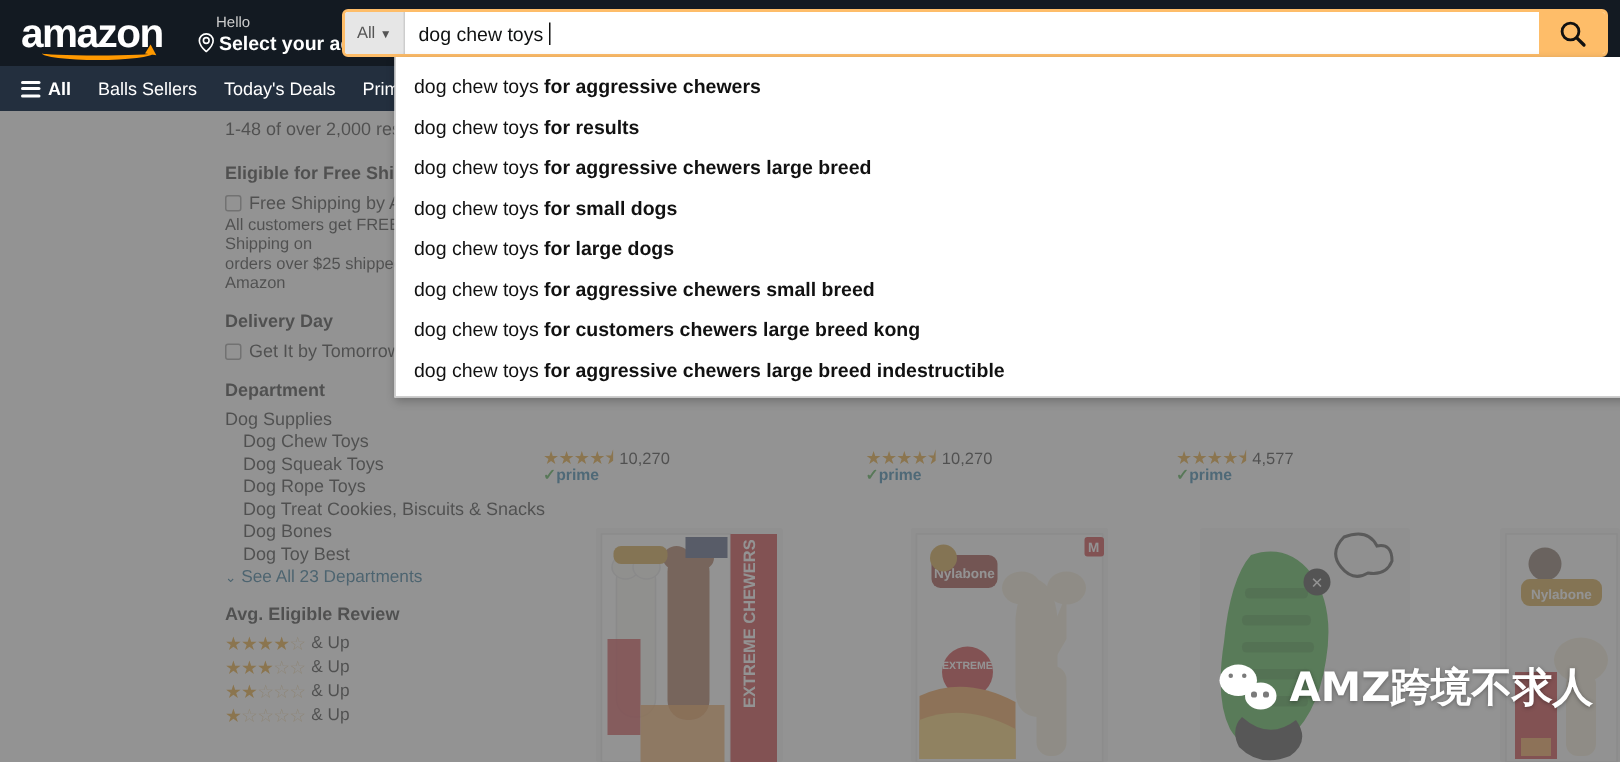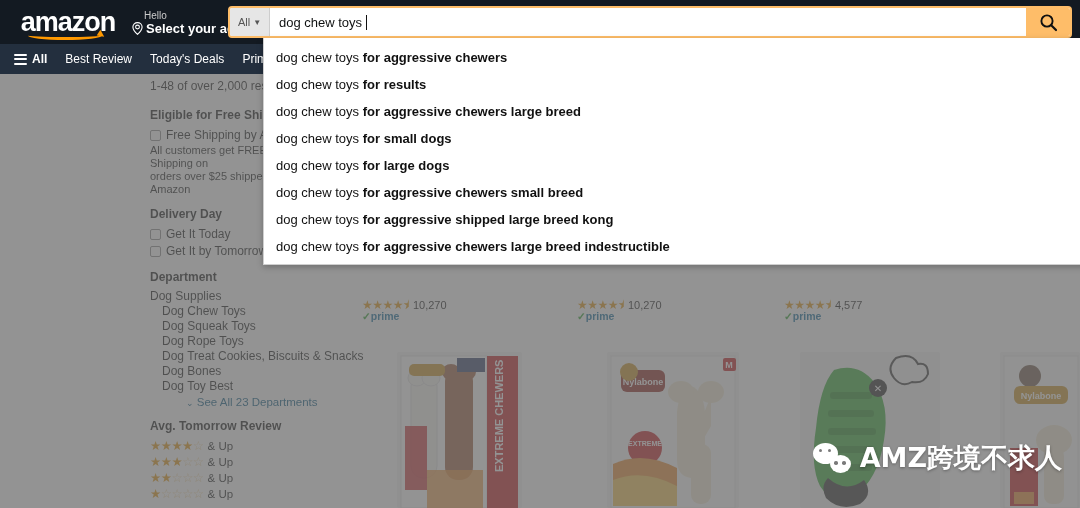--- a/index.html
+++ b/index.html
@@ -21,21 +21,21 @@
 
   .sidebar { position:absolute; left:150px; top:108px; width:160px; font-size:12px; color:#111; }
   .filter-title { font-weight:bold; font-size:12px; color:#0F1111; margin-bottom:5px; }
   .filter-group { margin-bottom:11px; }
   .cb-row { display:flex; align-items:center; gap:5px; line-height:16px; margin-bottom:1px; }
   .cb { width:11px; height:11px; border:1px solid #888; background:#fff; flex:none; border-radius:2px; }
   .cb-label { font-size:12px; color:#0F1111; white-space:nowrap; }
   .fine { font-size:11px; color:#0F1111; line-height:13px; }
   .dept-root { font-size:12px; color:#0F1111; margin-bottom:1px; }
   .dept-item { font-size:12px; color:#0F1111; margin-left:12px; line-height:15px; white-space:nowrap; }
-  .see-all { font-size:11.5px; color:#055781; margin-top:2px; white-space:nowrap;margin-left:36px; }
+  .see-all { font-size:11.5px; color:#055781; margin-top:2px; white-space:nowrap; }
   .see-all .chev { font-size:9px; }
 
   .star-row { display:flex; align-items:center; gap:4px; line-height:16px; }
   .stars { letter-spacing:-0.5px; font-size:12.5px; color:#E0940B; white-space:nowrap; }
   .stars .off { color:#d9a441; opacity:.55; }
   .up { font-size:11.5px; color:#0F1111; }
   .prod-meta { position:absolute; font-size:11px; }
   .rating-stars { color:#E0940B; letter-spacing:-0.5px; font-size:12px; }
   .rating-count { color:#111; font-size:11px; margin-left:4px; }
   .prime { color:#0d6a9c; font-weight:bold; font-size:10.5px; }
@@ -45,21 +45,21 @@
 
   
   .dim { position:absolute; left:0; top:38px; width:1080px; height:470px; background:#6a6a6a; opacity:.72; }
 
   
   .header {
     position:absolute; left:0; top:0; width:1080px; height:44px;
     background:#131A22; z-index:30;
     display:flex; align-items:center;
   }
-  .logo-wrap { margin-left:14px; width:108px; position:relative; height:40px;text-align:center; }
+  .logo-wrap { margin-left:14px; width:108px; position:relative; height:40px; }
   .logo-text {
     color:#fff; font-size:27px; font-weight:bold; letter-spacing:-1px;
     line-height:28px; padding-top:6px; font-family:"Liberation Sans",sans-serif;
   }
   .logo-smile {
     position:absolute; left:14px; top:29px; width:74px; height:9px;
     border-bottom:3px solid #FF9900; border-radius:0 0 50% 50%;
   }
   .logo-smile:after {
     content:""; position:absolute; right:-3px; top:0px;
@@ -145,24 +145,20 @@
         <div class="cb-row">
           <span class="cb"></span>
           <span class="cb-label">Free Shipping by Amazon</span>
         </div>
         <div class="fine">All customers get FREE Shipping on</div>
         <div class="fine">orders over $25 shipped by Amazon</div>
       </div>
 
       <div class="filter-group">
         <div class="filter-title">Delivery Day</div>
-        <div class="cb-row">
-          <span class="cb"></span>
-          <span class="cb-label">Get It Today</span>
-        </div>
         <div class="cb-row">
           <span class="cb"></span>
           <span class="cb-label">Get It by Tomorrow</span>
         </div>
       </div>
 
       <div class="filter-group">
         <div class="filter-title">Department</div>
         <div class="dept-root">Dog Supplies</div>
         <div class="dept-item">Dog Chew Toys</div>
@@ -171,21 +167,21 @@
         <div class="dept-item">Dog Treat Cookies, Biscuits &amp; Snacks</div>
         <div class="dept-item">Dog Bones</div>
         <div class="dept-item">Dog Toy Best</div>
         <div class="see-all">
           <span class="chev">⌄</span>
           <span>See All 23 Departments</span>
         </div>
       </div>
 
       <div class="filter-group">
-        <div class="filter-title">Avg. Tomorrow Review</div>
+        <div class="filter-title">Avg. Eligible Review</div>
         <div class="star-row">
           <span class="stars">★★★★<span class="off">☆</span></span>
           <span class="up">&amp; Up</span>
         </div>
         <div class="star-row">
           <span class="stars">★★★<span class="off">☆☆</span></span>
           <span class="up">&amp; Up</span>
         </div>
         <div class="star-row">
           <span class="stars">★★<span class="off">☆☆☆</span></span>
@@ -331,21 +327,21 @@
 
   <div class="nav">
     <div class="nav-item nav-all">
       <span class="burger">
           <i></i>
           <i></i>
           <i></i>
         </span>
       <span>All</span>
     </div>
-    <div class="nav-item">Best Review</div>
+    <div class="nav-item">Balls Sellers</div>
     <div class="nav-item">Today's Deals</div>
     <div class="nav-item">
       <span>Prime</span><span class="nav-caret">▼</span>
     </div>
     <div class="nav-item">C</div>
     <div class="nav-right">
       <span>a Gi</span>
     </div>
   </div>
 
@@ -362,21 +358,21 @@
     <div class="sugg-item">
       <span>dog chew toys </span><b>for small dogs</b>
     </div>
     <div class="sugg-item">
       <span>dog chew toys </span><b>for large dogs</b>
     </div>
     <div class="sugg-item">
       <span>dog chew toys </span><b>for aggressive chewers small breed</b>
     </div>
     <div class="sugg-item">
-      <span>dog chew toys </span><b>for aggressive shipped large breed kong</b>
+      <span>dog chew toys </span><b>for customers chewers large breed kong</b>
     </div>
     <div class="sugg-item">
       <span>dog chew toys </span><b>for aggressive chewers large breed indestructible</b>
     </div>
   </div>
 
   <div class="watermark">
     <div class="wechat">
       <div class="big"></div>
       <div class="small2"></div>

